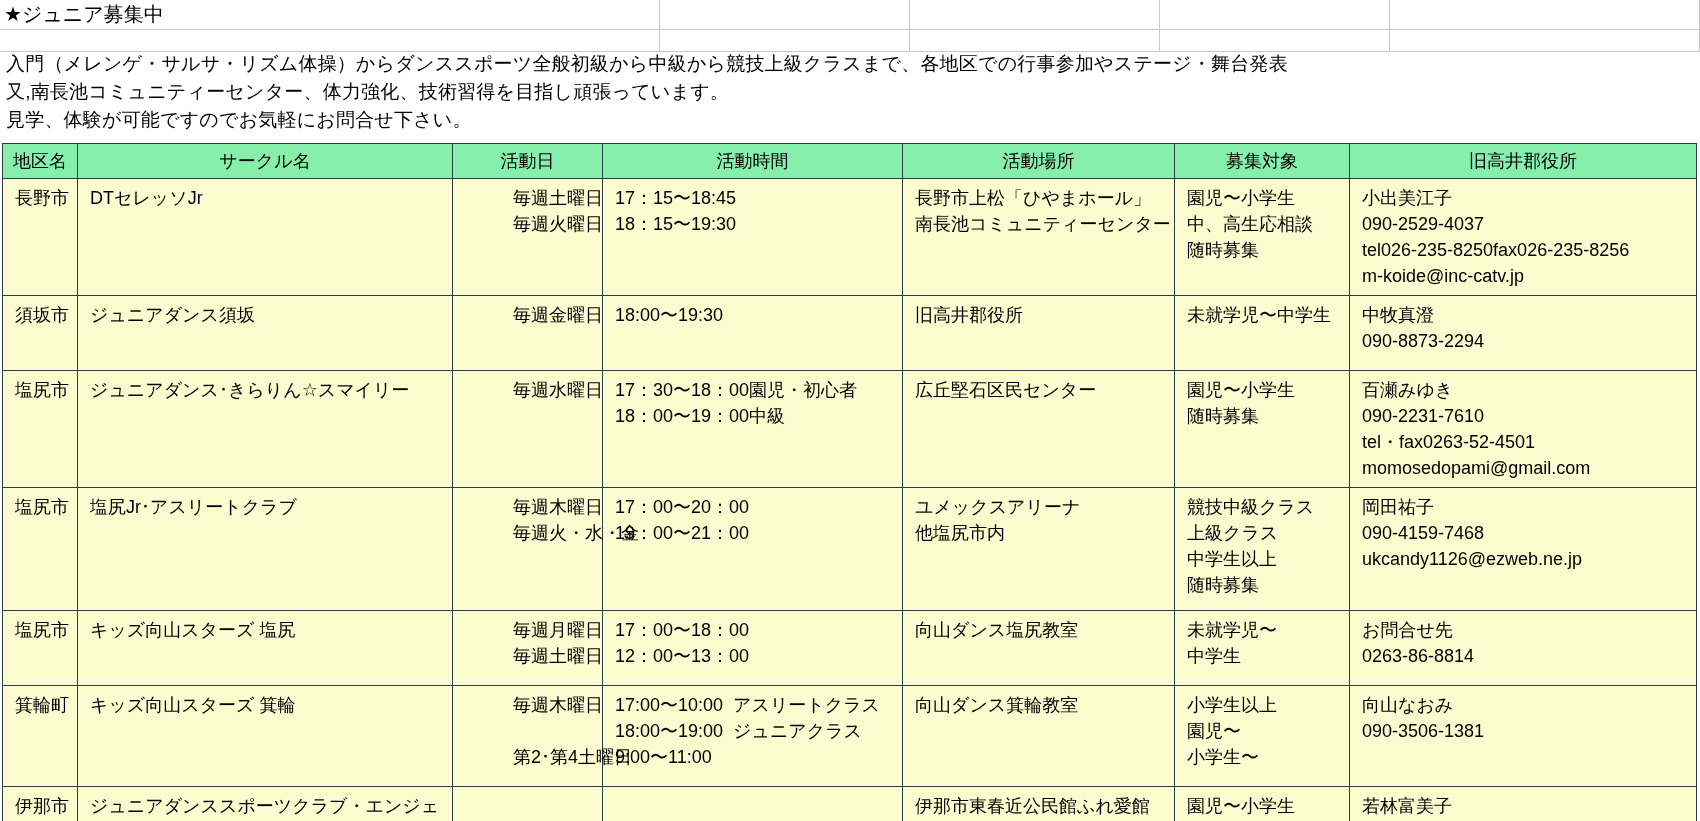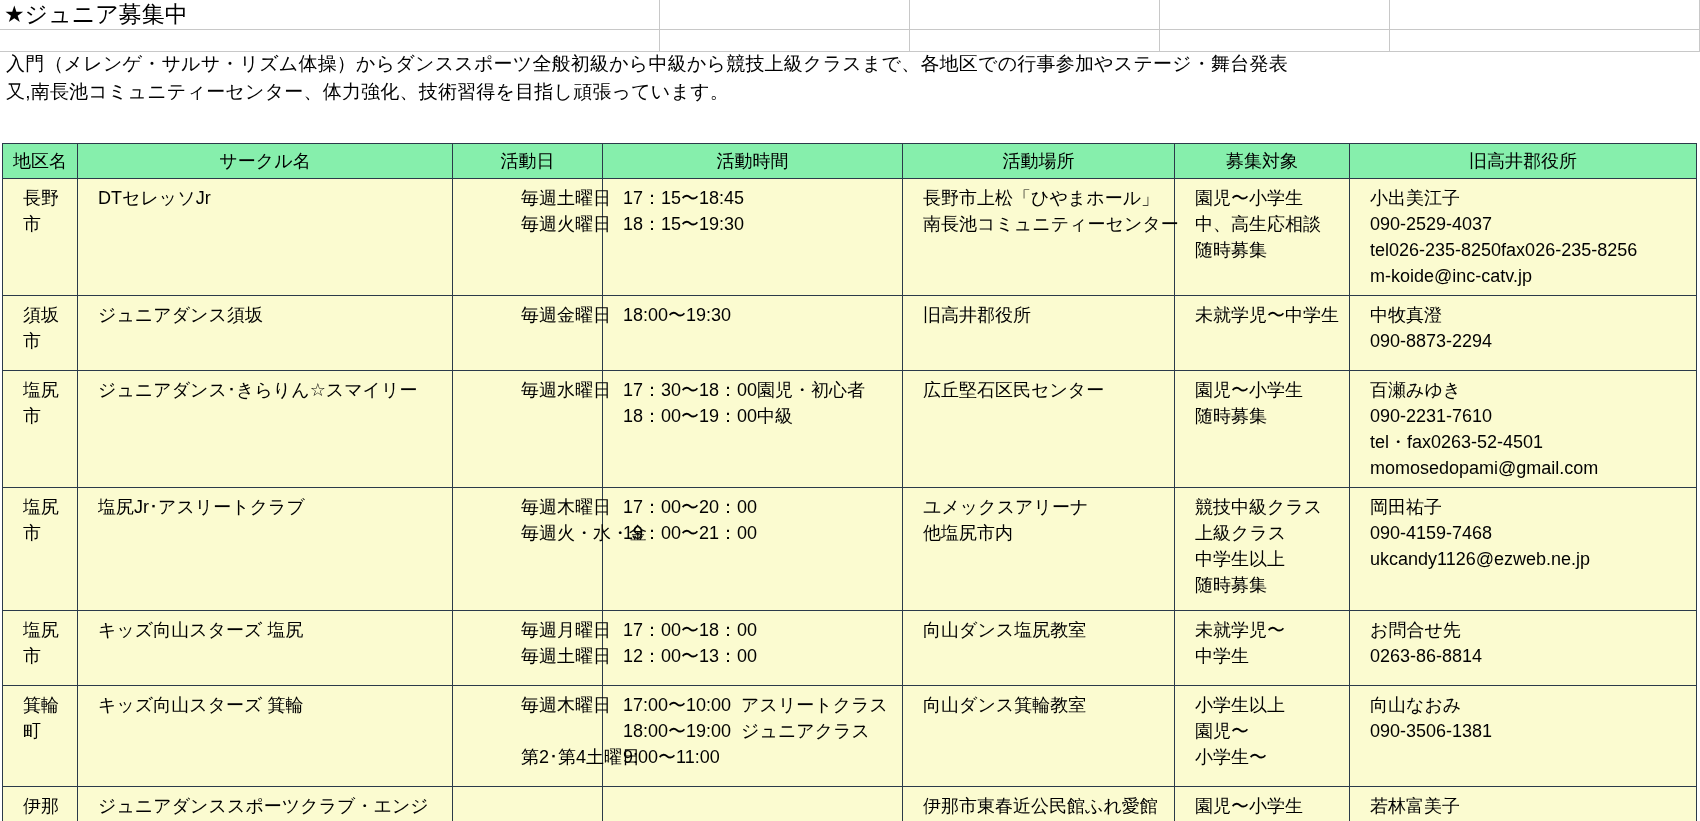--- a/index.html
+++ b/index.html
@@ -35,21 +35,21 @@
     border-right: 1px solid #c8c8c8;
     height: 100%;
   }
   .row1 {
     height: 30px;
   }
   .row1 .grid-cell {
     display: flex;
     align-items: center;
     padding-left: 4px;
-    font-size: 23px;
+    font-size: 20px;
   }
   .spacer-row {
     height: 22px;
   }
   .spacer-row .grid-cell {
     border-bottom: 1px solid #c8c8c8;
     border-right: 1px solid #c8c8c8;
   }
 
   .desc-block {
@@ -70,21 +70,21 @@
     position: absolute;
     left: 2px;
     top: 143px;
     border-collapse: collapse;
     table-layout: fixed;
     width: 1694px;
   }
   table.main th, table.main td {
     border: 1px solid #2b3a4a;
     vertical-align: top;
-    padding: 6px 8px 6px 20px;
+    padding: 6px 8px 6px 12px;
     font-size: 18px;
     line-height: 26px;
   }
   table.main thead th {
     background: #86efac;
     text-align: center;
     vertical-align: middle;
     font-weight: normal;
     height: 30px;
     padding: 2px 4px;
@@ -155,20 +155,21 @@
       <div class="grid-cell" style="width:250px"></div>
       <div class="grid-cell" style="width:250px"></div>
       <div class="grid-cell" style="width:230px"></div>
       <div class="grid-cell" style="width:310px"></div>
     </div>
   </div>
 
   <div class="desc-block">
     <div class="desc-line">入門（メレンゲ・サルサ・リズム体操）からダンススポーツ全般初級から中級から競技上級クラスまで、各地区での行事参加やステージ・舞台発表</div>
     <div class="desc-line">又,南長池コミュニティーセンター、体力強化、技術習得を目指し頑張っています。</div>
+    <div class="desc-line">見学、体験が可能ですのでお気軽にお問合せ下さい。</div>
   </div>
 
   <table class="main">
     <colgroup>
       <col class="w-area">
         <col class="w-circle">
         <col class="w-days">
         <col class="w-time">
       <col class="w-place">
         <col class="w-target">

